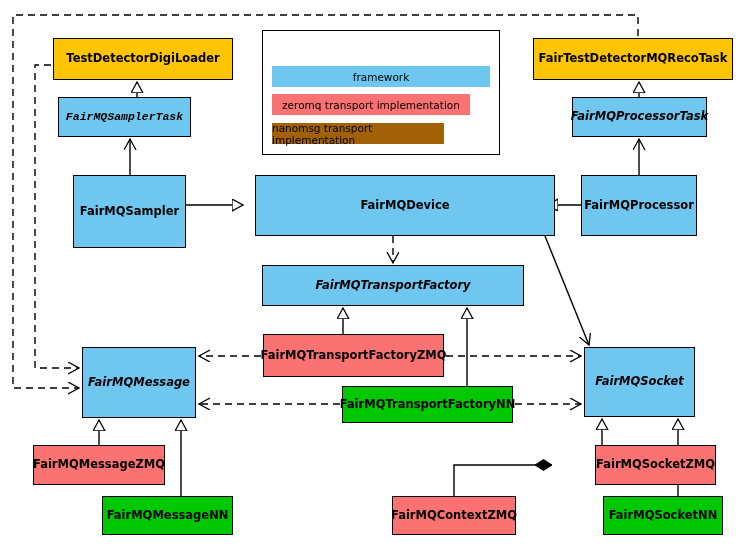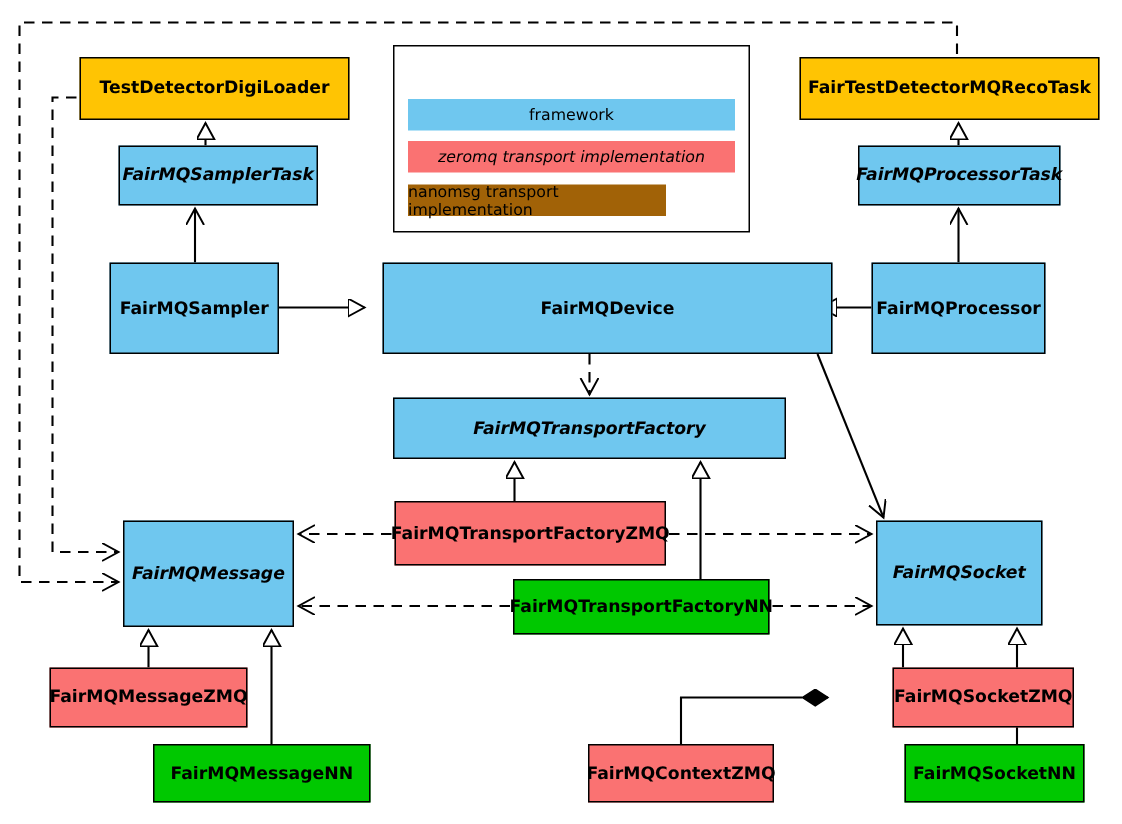--- a/index.html
+++ b/index.html
@@ -102,34 +102,34 @@
       <line x1="515" y1="404" x2="581" y2="404" marker-end="url(#openArrow)"></line>
 
       <path d="M51,65 L35,65 L35,368 L79,368" marker-end="url(#openArrow)"></path>
 
       <path d="M638,36 L638,15 L13,15 L13,388 L79,388" marker-end="url(#openArrow)"></path>
     </g>
   </svg>
 
   <div class="node" style="left: 53px; top: 38px; width: 180px; height: 42px; background: rgb(255, 196, 3);">TestDetectorDigiLoader</div>
   <div class="node" style="left: 533px; top: 38px; width: 200px; height: 42px; background: rgb(255, 196, 3);">FairTestDetectorMQRecoTask</div>
-  <div class="node abstract" style="left: 79px; top: 97px; width: 133px; height: 40px; background: rgb(111, 199, 239);">FairMQSamplerTask</div>
+  <div class="node abstract" style="left: 58px; top: 97px; width: 133px; height: 40px; background: rgb(111, 199, 239); font-family: Liberation Mono, monospace;">FairMQSamplerTask</div>
   <div class="node abstract" style="left: 572px; top: 97px; width: 135px; height: 40px; background: rgb(111, 199, 239);">FairMQProcessorTask</div>
-  <div class="node" style="left: 73px; top: 175px; width: 113px; height: 61px; background: rgb(111, 199, 239);">FairMQSampler</div>
+  <div class="node" style="left: 73px; top: 175px; width: 113px; height: 73px; background: rgb(111, 199, 239);">FairMQSampler</div>
   <div class="node" style="left: 255px; top: 175px; width: 300px; height: 61px; background: rgb(111, 199, 239);">FairMQDevice</div>
   <div class="node" style="left: 581px; top: 175px; width: 116px; height: 61px; background: rgb(111, 199, 239);">FairMQProcessor</div>
   <div class="node abstract" style="left: 262px; top: 265px; width: 262px; height: 41px; background: rgb(111, 199, 239);">FairMQTransportFactory</div>
   <div class="node" style="left: 263px; top: 334px; width: 181px; height: 43px; background: rgb(250, 114, 114);">FairMQTransportFactoryZMQ</div>
   <div class="node" style="left: 342px; top: 386px; width: 171px; height: 37px; background: rgb(0, 200, 0);">FairMQTransportFactoryNN</div>
   <div class="node abstract" style="left: 82px; top: 347px; width: 114px; height: 71px; background: rgb(111, 199, 239);">FairMQMessage</div>
   <div class="node abstract" style="left: 584px; top: 347px; width: 111px; height: 70px; background: rgb(111, 199, 239);">FairMQSocket</div>
   <div class="node" style="left: 33px; top: 445px; width: 132px; height: 40px; background: rgb(250, 114, 114);">FairMQMessageZMQ</div>
-  <div class="node" style="left: 102px; top: 496px; width: 145px; height: 39px; background: rgb(0, 200, 0);">FairMQMessageNN</div>
+  <div class="node" style="left: 102px; top: 496px; width: 131px; height: 39px; background: rgb(0, 200, 0);">FairMQMessageNN</div>
   <div class="node" style="left: 392px; top: 496px; width: 124px; height: 39px; background: rgb(250, 114, 114);">FairMQContextZMQ</div>
   <div class="node" style="left: 554px; top: 445px; width: 121px; height: 40px; background: rgb(250, 114, 114); margin-left: 41px;">FairMQSocketZMQ</div>
   <div class="node" style="left: 603px; top: 496px; width: 120px; height: 39px; background: rgb(0, 200, 0);">FairMQSocketNN</div>
 
   <div class="legend-box" style="left:262px;top:30px;width:238px;height:125px;"></div>
   <div class="legend-row" style="left: 272px; top: 66px; width: 218px; height: 21px; background: rgb(111, 199, 239);">framework</div>
-  <div class="legend-row" style="left: 272px; top: 94px; width: 218px; height: 21px; background: rgb(250, 114, 114); font-style: italic;">zeromq transport implementation</div>
+  <div class="legend-row" style="left: 272px; top: 94px; width: 198px; height: 21px; background: rgb(250, 114, 114);">zeromq transport implementation</div>
   <div class="legend-row" style="left: 272px; top: 123px; width: 172px; height: 21px; background: #a16207;">nanomsg transport implementation</div>
 
 </div>
 
 </body></html>

